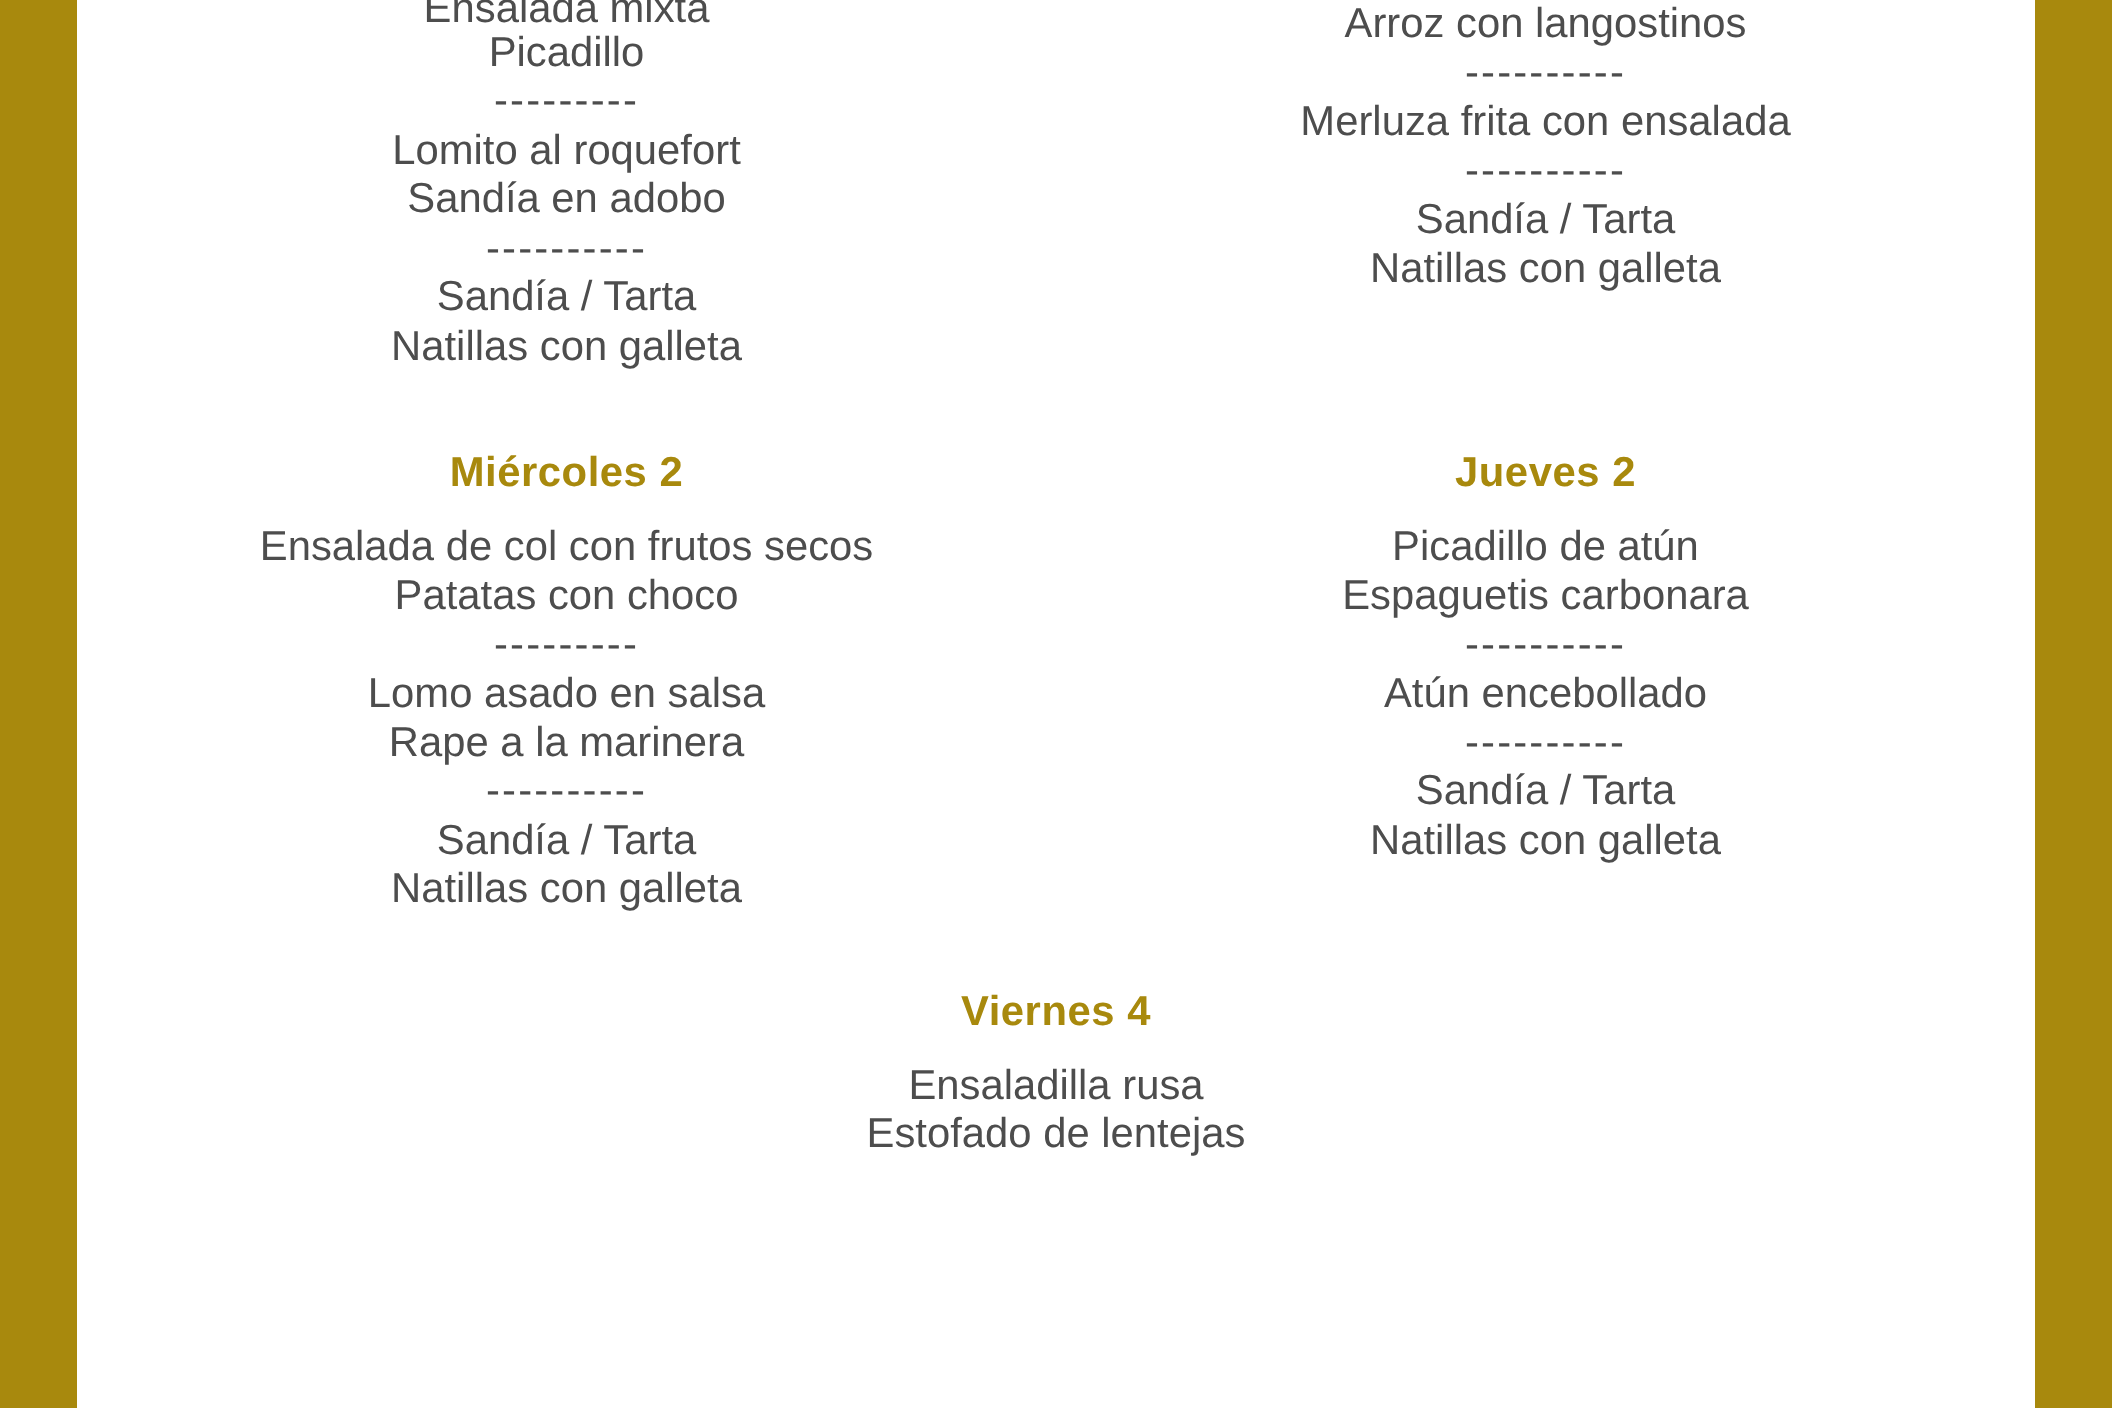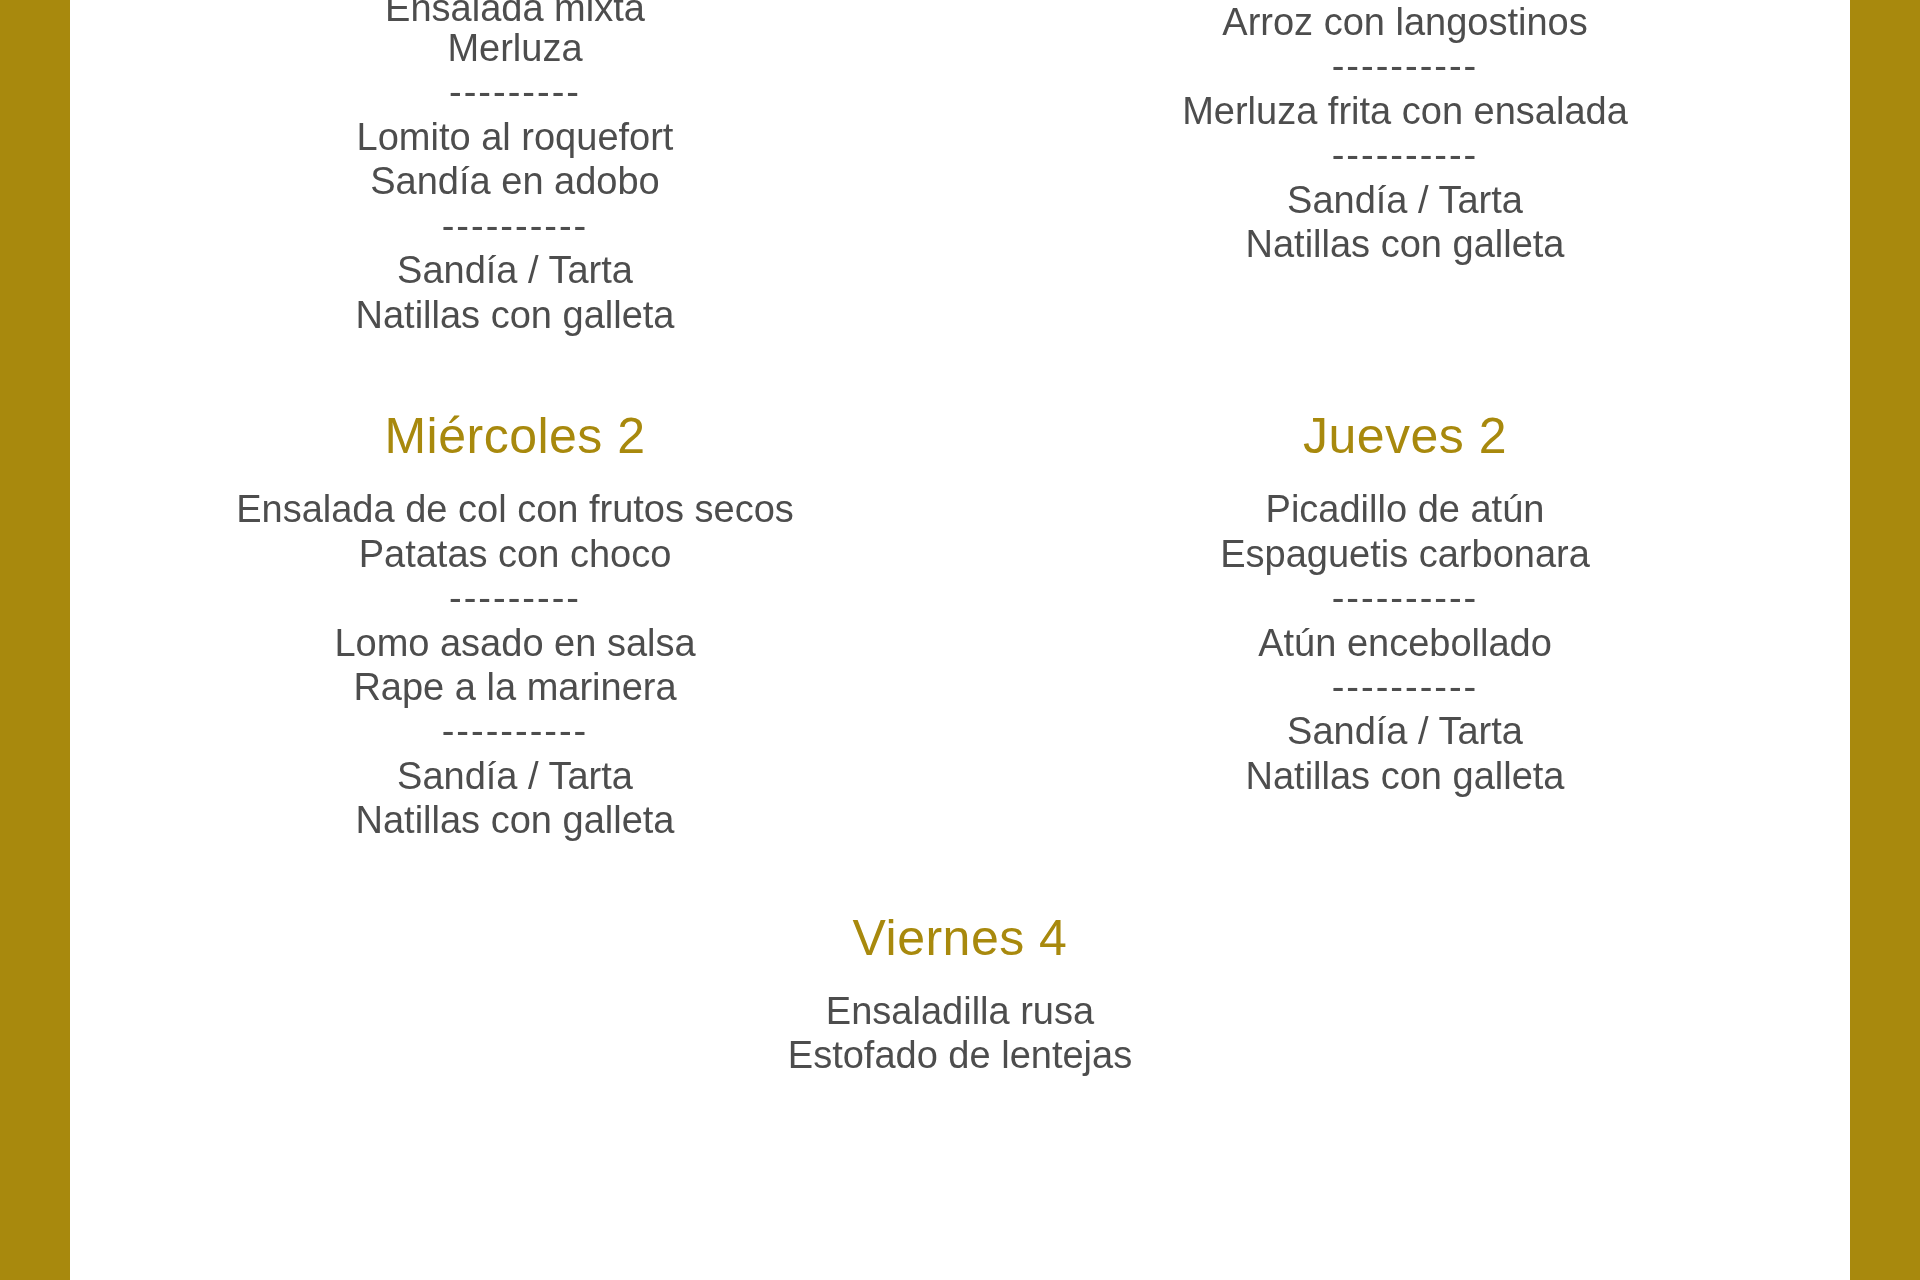--- a/index.html
+++ b/index.html
@@ -48,22 +48,22 @@
     width: 50%;
     box-sizing: border-box;
     text-align: center;
   }
   .col.full {
     width: 100%;
   }
 
   .day-title {
     color: #a8890d;
-    font-size: 50px;
-    font-weight: normal;
+    font-size: 38px;
+    font-weight: bold;
     letter-spacing: 0.5px;
     margin: 0 0 26px 0;
     line-height: 1;
   }
 
   .dish {
     color: #4d4d4d;
     font-size: 38px;
     line-height: 1.17;
     font-weight: normal;
@@ -107,21 +107,21 @@
 
   <div class="content">
 
     <div class="grid">
 
       <div class="col top-block">
         <div class="cut-row">
           <div class="dish">Ensalada mixta</div>
         </div>
         <div class="block-body">
-          <div class="dish">Merluza</div>
+          <div class="dish">Picadillo</div>
           <div class="sep">---------</div>
           <div class="dish">Lomito al roquefort</div>
           <div class="dish">Sandía en adobo</div>
           <div class="sep">----------</div>
           <div class="dish">Sandía / Tarta</div>
           <div class="dish">Natillas con galleta</div>
         </div>
       </div>
 
       <div class="col top-block">

